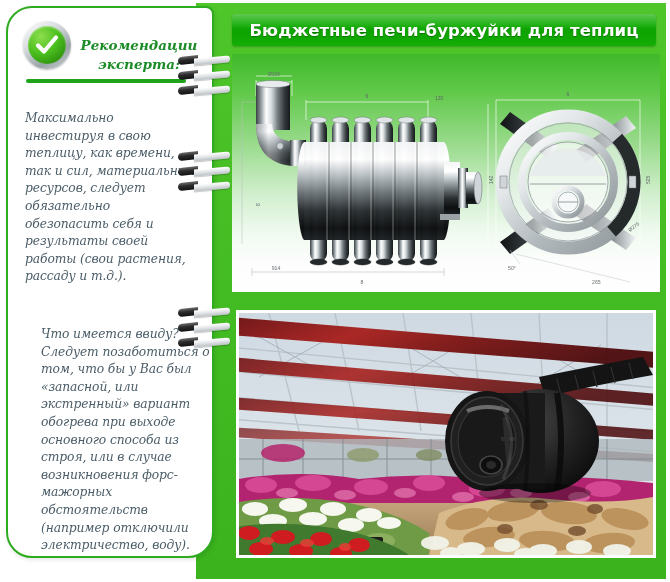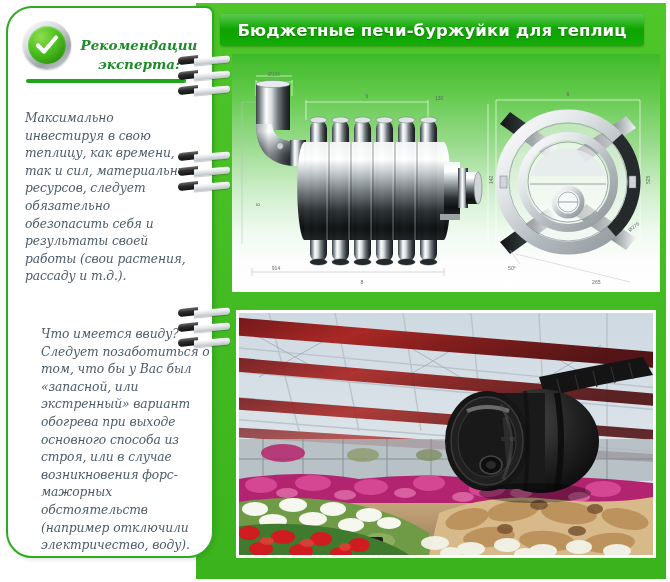--- a/index.html
+++ b/index.html
@@ -30,21 +30,21 @@
     box-sizing:border-box;
     border-right:4px solid #ffffff;
     border-bottom:3px solid #ffffff;
     border-top:3px solid #ffffff;
     pointer-events:none;
   }
 
   
   .header-banner{
     position:absolute;
-    left:220px;top:14px;
+    left:232px;top:14px;
     width:424px;height:32px;
     border-radius:3px;
     background:linear-gradient(180deg,#18b006 0%,#0faa02 35%,#0ea301 55%,#14ad06 100%);
     box-shadow:0 1px 2px rgba(0,0,0,.22);
     display:flex;align-items:center;justify-content:center;
     overflow:hidden;
   }
   .header-banner::before{
     content:"";position:absolute;left:0;right:0;top:0;height:46%;
     background:linear-gradient(180deg,rgba(255,255,255,.30),rgba(255,255,255,0));

